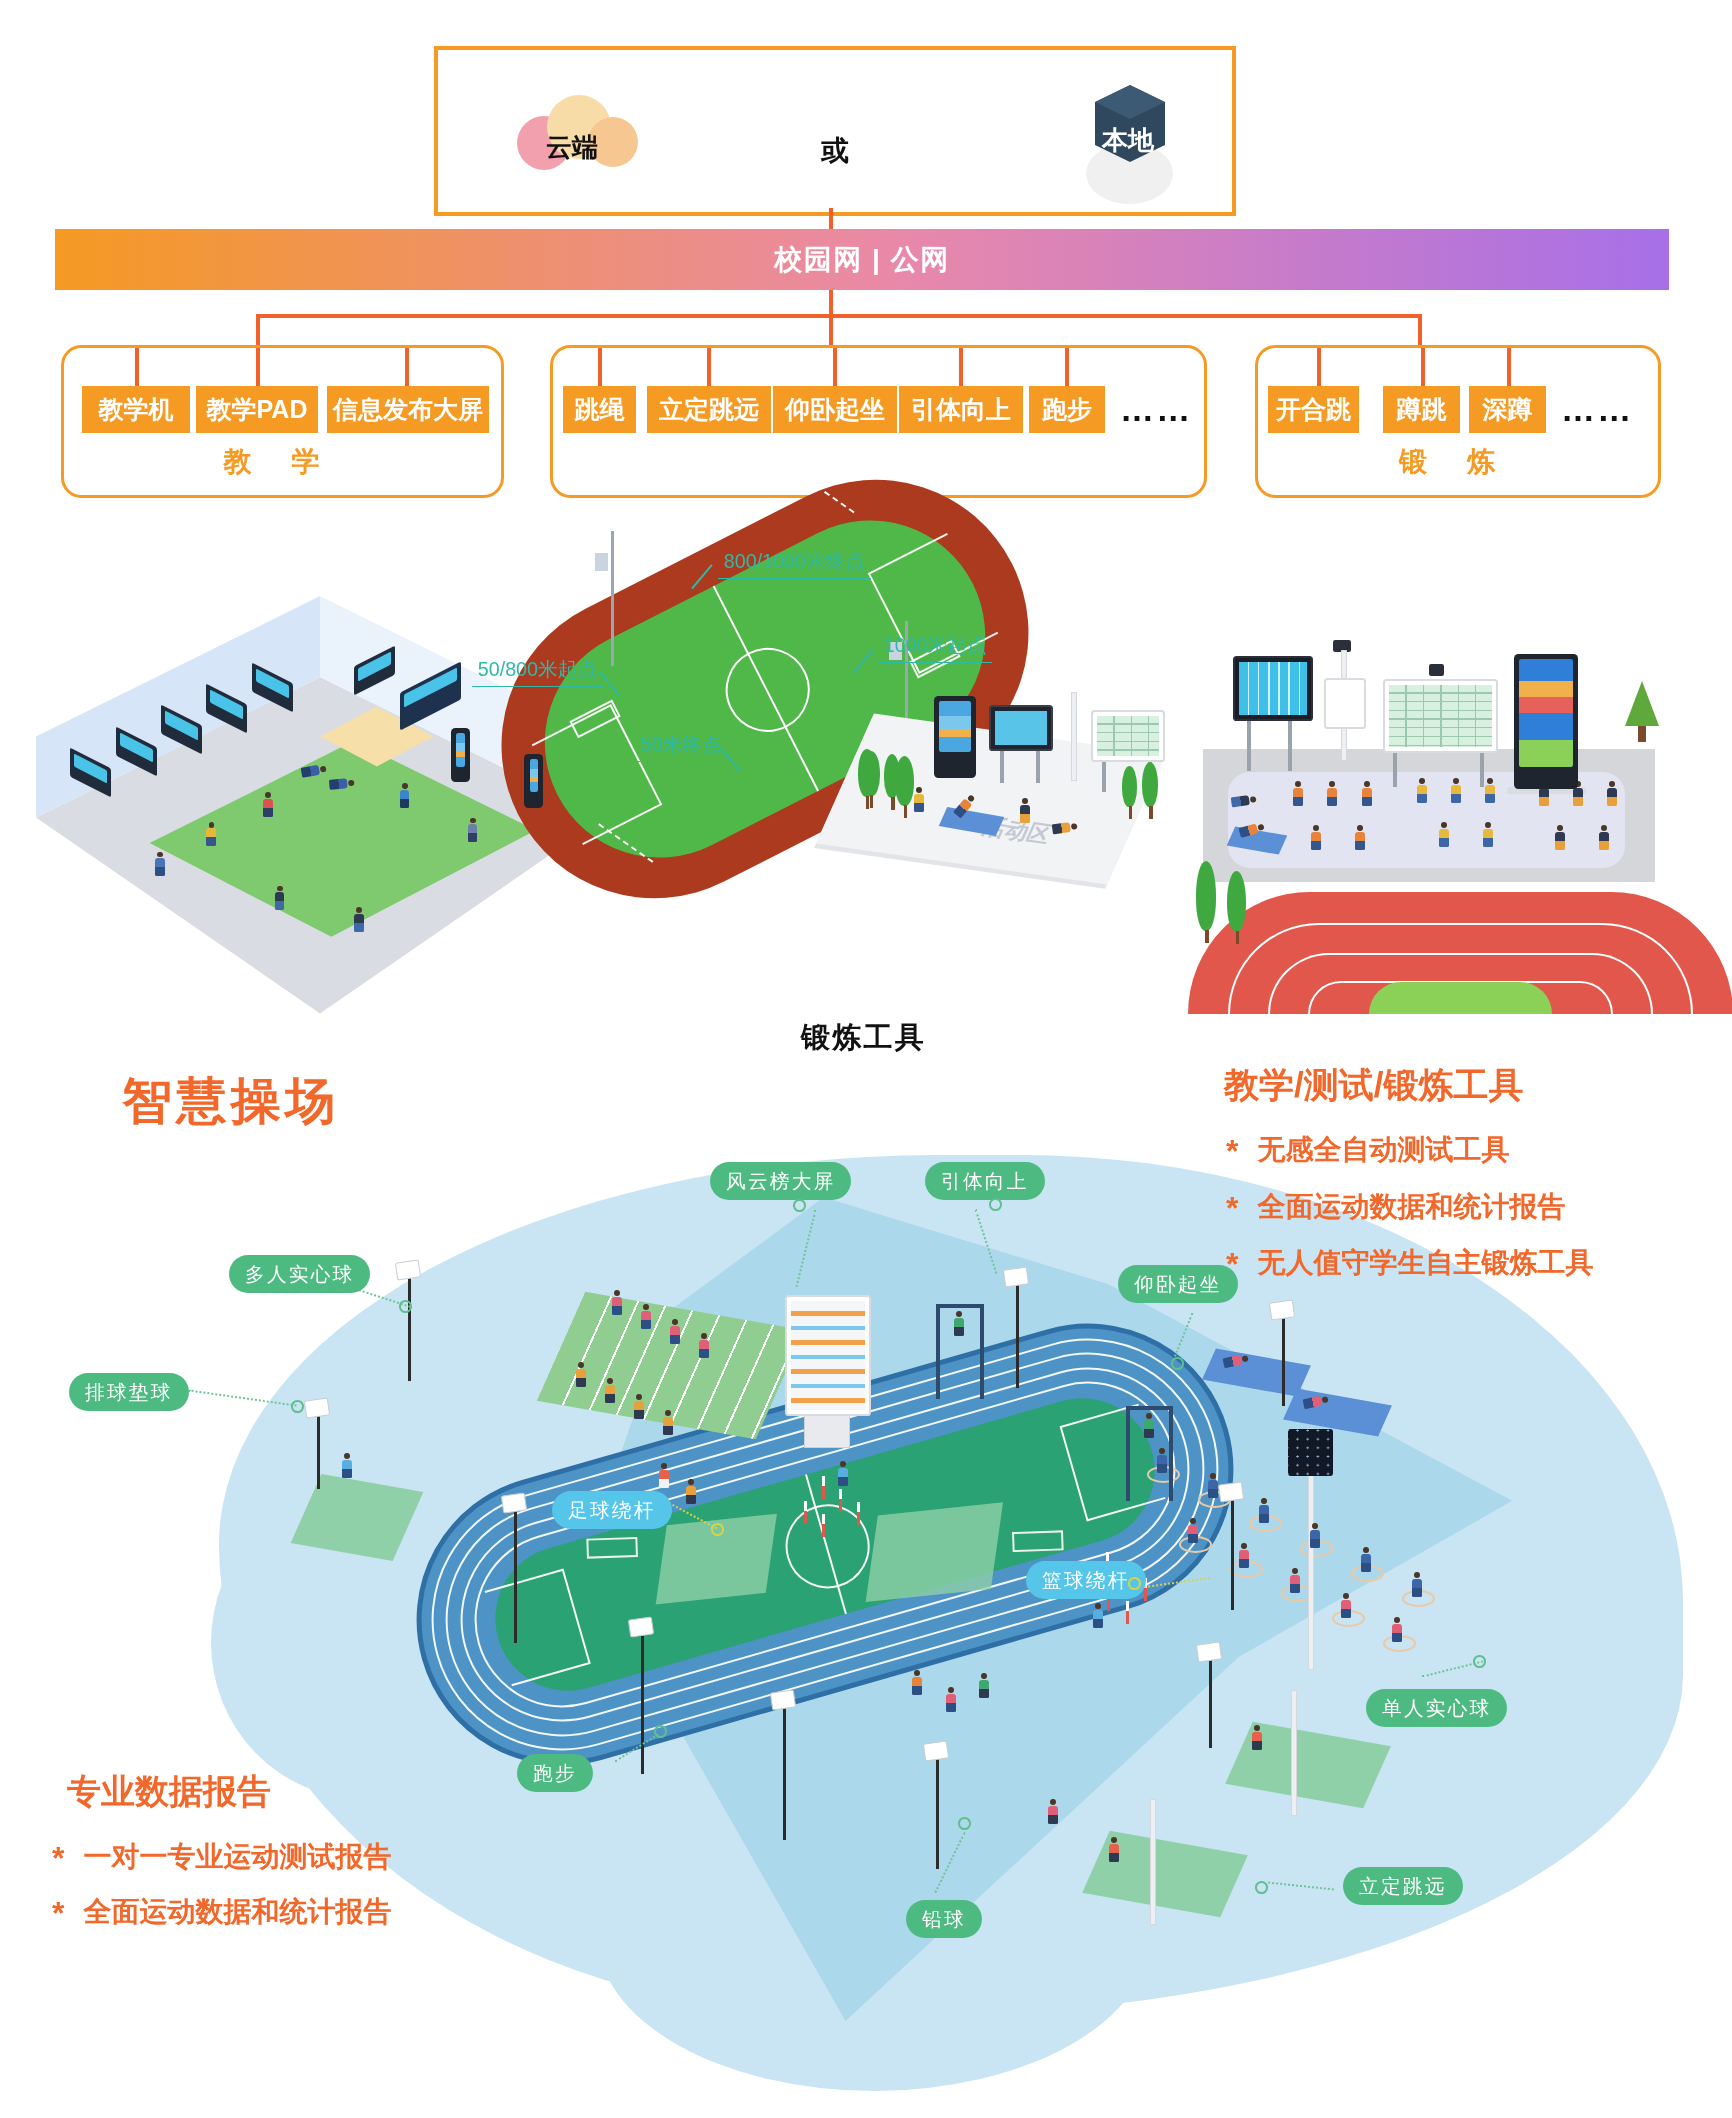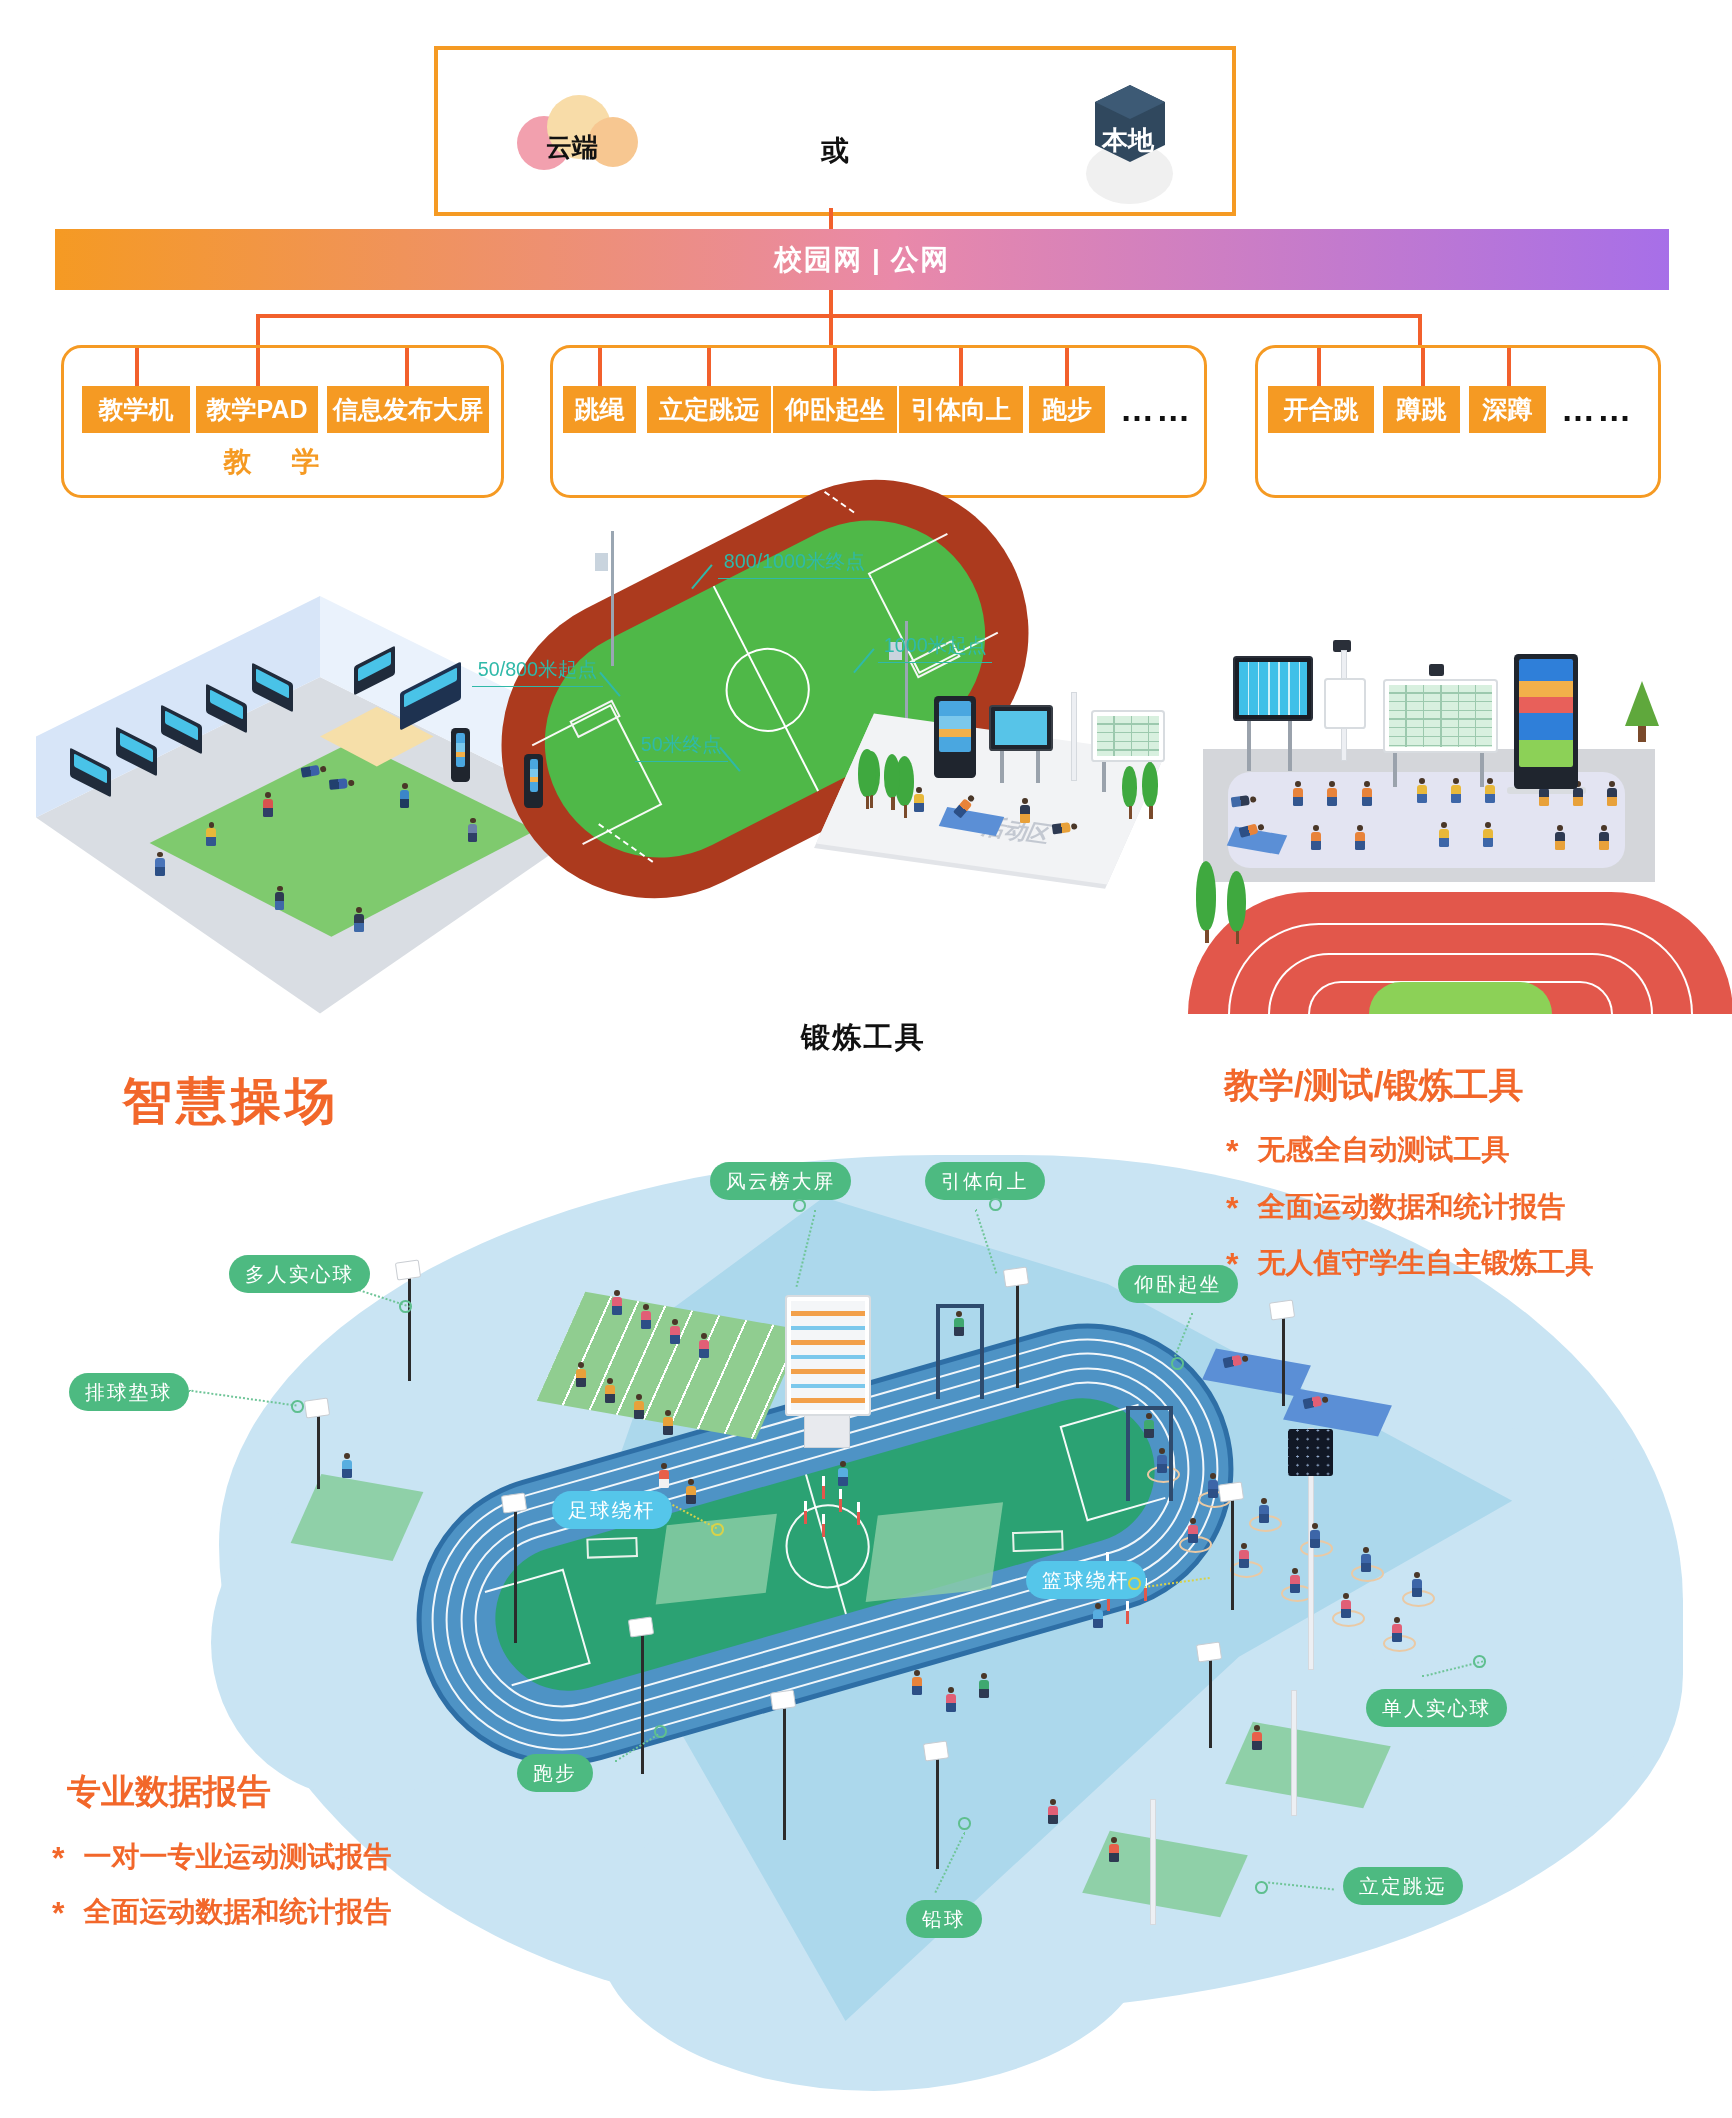--- a/index.html
+++ b/index.html
@@ -112,24 +112,25 @@
   <div class="chip" style="left:647px;width:124px;">立定跳远</div>
   <div class="chip" style="left:773px;width:124px;">仰卧起坐</div>
   <div class="chip" style="left:899px;width:124px;">引体向上</div>
   <div class="chip" style="left:1029px;width:76px;">跑步</div>
   <div class="dots" style="left:1120px;">……</div>
 
   <div class="gbox" style="left:1255px;width:400px;"></div>
   <div class="stub2" style="left:1317px;"></div>
   <div class="stub2" style="left:1421px;"></div>
   <div class="stub2" style="left:1507px;"></div>
-  <div class="chip" style="left:1268px;width:106px;">开合跳</div>
+  <div class="chip" style="left:1268px;width:91px;">开合跳</div>
   <div class="chip" style="left:1383px;width:77px;">蹲跳</div>
   <div class="chip" style="left:1469px;width:77px;">深蹲</div>
   <div class="dots" style="left:1561px;">……</div>
+  <div class="glabel" style="left:1255px;width:400px;">锻 炼</div>
 
   <div class="abs" style="left:36px;top:596px;width:568px;height:426px;">
     <div class="abs" style="inset:0;background:#D9DDE3;clip-path:polygon(50% 19%,0% 52%,50% 98%,100% 52%);"></div>
     <div class="abs" style="inset:0;background:#D7E5F8;clip-path:polygon(50% 0%,0% 33%,0% 52%,50% 19%);"></div>
     <div class="abs" style="inset:0;background:#EAF2FC;clip-path:polygon(50% 0%,100% 33%,100% 52%,50% 19%);"></div>
     <div class="abs" style="inset:0;background:#7FCA6E;clip-path:polygon(56% 34%,20% 58%,52% 80%,88% 55%);"></div>
     <div class="abs" style="inset:0;background:#F6DFA9;clip-path:polygon(60% 26%,50% 33%,60% 40%,70% 33%);"></div>
     <div class="wallscr" style="left:6%;top:38%;transform:skewY(27deg);"></div>
     <div class="wallscr" style="left:14%;top:33%;transform:skewY(27deg);"></div>
     <div class="wallscr" style="left:22%;top:28%;transform:skewY(27deg);"></div>

